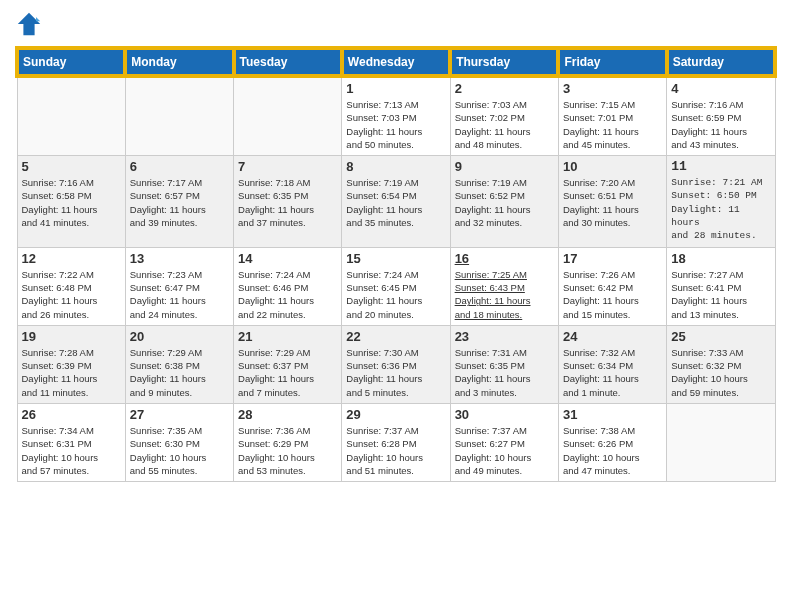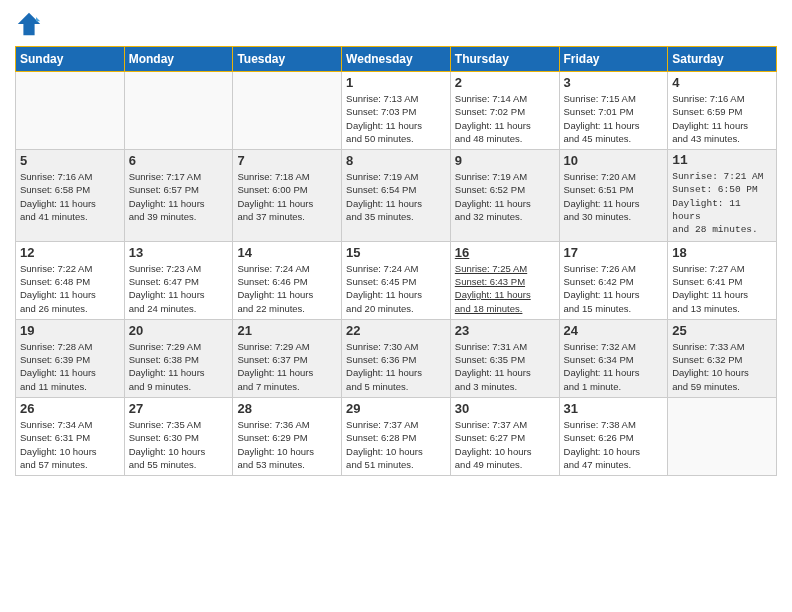--- a/index.html
+++ b/index.html
@@ -56,21 +56,21 @@
       border-collapse: collapse;
       border: 1px solid #ccc;
     }
     .calendar th {
       background: #1a6bb5;
       color: #fff;
       font-size: 12px;
       font-weight: bold;
       padding: 5px 4px;
       text-align: left;
-      border: 1px solid #eab308;
+      border: 4px solid #eab308;
     }
     .calendar td {
       width: calc(100% / 7);
       vertical-align: top;
       border: 1px solid #ccc;
       padding: 3px 4px 4px 4px;
       min-height: 80px;
       font-size: 10px;
       color: #333;
       background: #fff;
@@ -138,21 +138,21 @@
           <td class="empty-cell" style="background: rgb(250, 250, 250);"></td>
           <td style="background: rgb(255, 255, 255);">
             <span class="day-num">1</span>
             <div class="day-info" style="white-space: pre-line;">Sunrise: 7:13 AM
 Sunset: 7:03 PM
 Daylight: 11 hours
 and 50 minutes.</div>
           </td>
           <td style="background: rgb(255, 255, 255);">
             <span class="day-num">2</span>
-            <div class="day-info" style="white-space: pre-line;">Sunrise: 7:14 AM
+            <div class="day-info" style="white-space: pre-line;">Sunrise: 7:03 AM
 Sunset: 7:02 PM
 Daylight: 11 hours
 and 48 minutes.</div>
           </td>
           <td style="background: rgb(255, 255, 255);">
             <span class="day-num">3</span>
             <div class="day-info" style="white-space: pre-line;">Sunrise: 7:15 AM
 Sunset: 7:01 PM
 Daylight: 11 hours
 and 45 minutes.</div>
@@ -176,21 +176,21 @@
           <td style="background: rgb(240, 240, 240);">
             <span class="day-num">6</span>
             <div class="day-info" style="white-space: pre-line;">Sunrise: 7:17 AM
 Sunset: 6:57 PM
 Daylight: 11 hours
 and 39 minutes.</div>
           </td>
           <td style="background: rgb(240, 240, 240);">
             <span class="day-num">7</span>
             <div class="day-info" style="white-space: pre-line;">Sunrise: 7:18 AM
-Sunset: 6:00 PM
+Sunset: 6:35 PM
 Daylight: 11 hours
 and 37 minutes.</div>
           </td>
           <td style="background: rgb(240, 240, 240);">
             <span class="day-num">8</span>
             <div class="day-info" style="white-space: pre-line;">Sunrise: 7:19 AM
 Sunset: 6:54 PM
 Daylight: 11 hours
 and 35 minutes.</div>
           </td>

